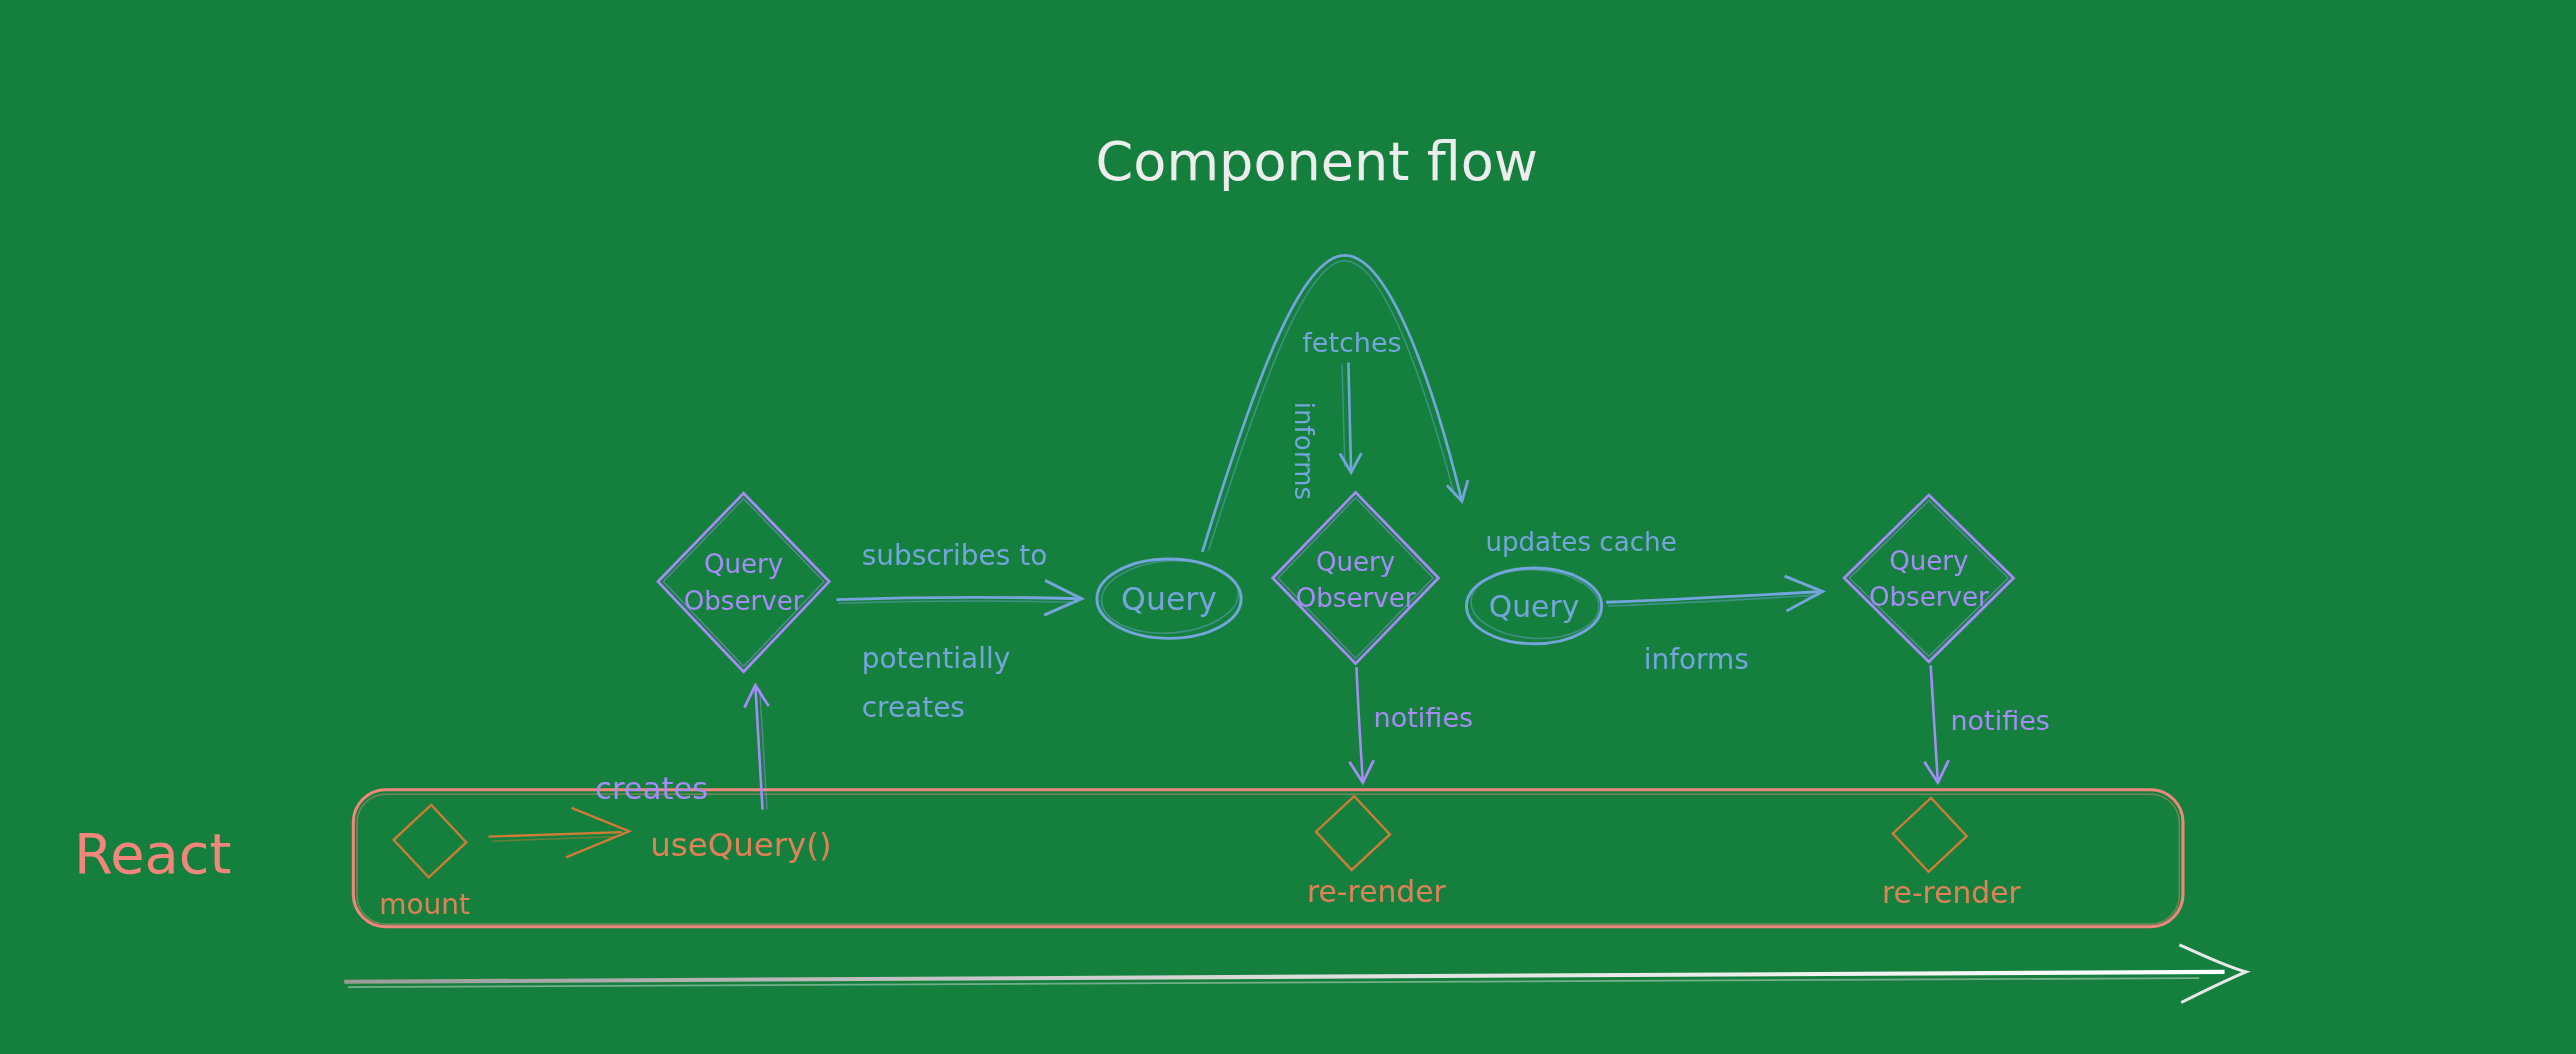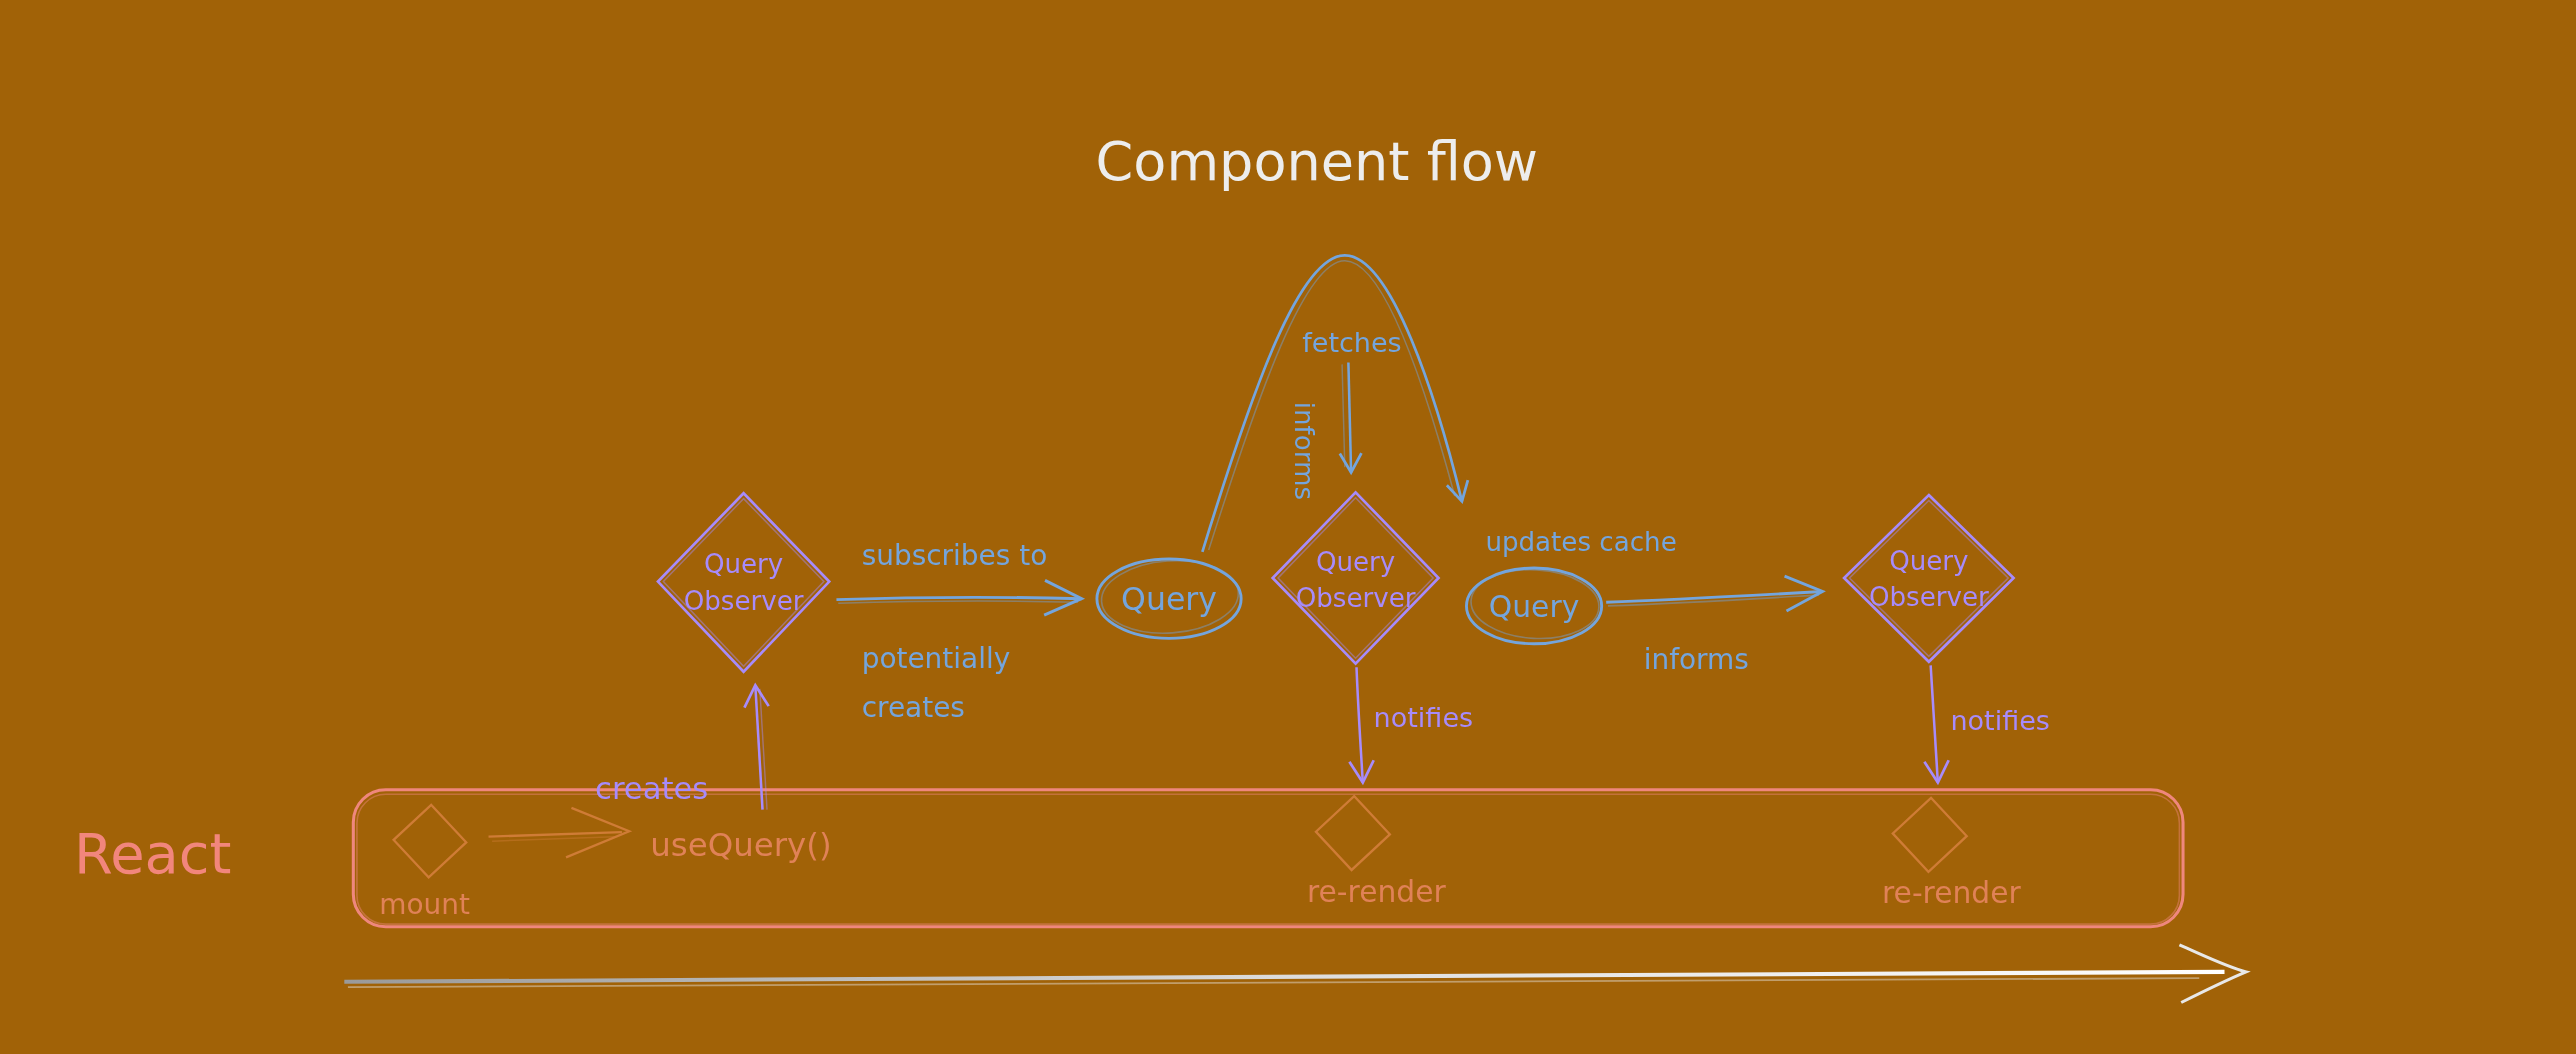--- a/index.html
+++ b/index.html
@@ -1,16 +1,16 @@
 <!DOCTYPE html>
 <html style="font-size:14.4px"><head>
 <meta charset="utf-8">
 <style>
   html,body{margin:0;padding:0;background:#131313;}
-  .stage{position:relative;width:2576px;height:1055px;background:#a16207;overflow:hidden;}
+  .stage{position:relative;width:2576px;height:1055px;background:#15803d;overflow:hidden;}
   svg{position:absolute;left:0;top:0;}
   text{font-family:"DejaVu Sans","Liberation Sans",sans-serif;}
   .t-white{fill:#ededed}
   .t-blue{fill:#74a5dd}
   .t-purple{fill:#a78bfa}
   .t-salmon{fill:#f2867c}
   .t-orange{fill:#e08257}
   .s-blue{stroke:#74a5dd;fill:none}
   .s-purple{stroke:#a78bfa;fill:none}
   .s-salmon{stroke:#ef877d;fill:none}

